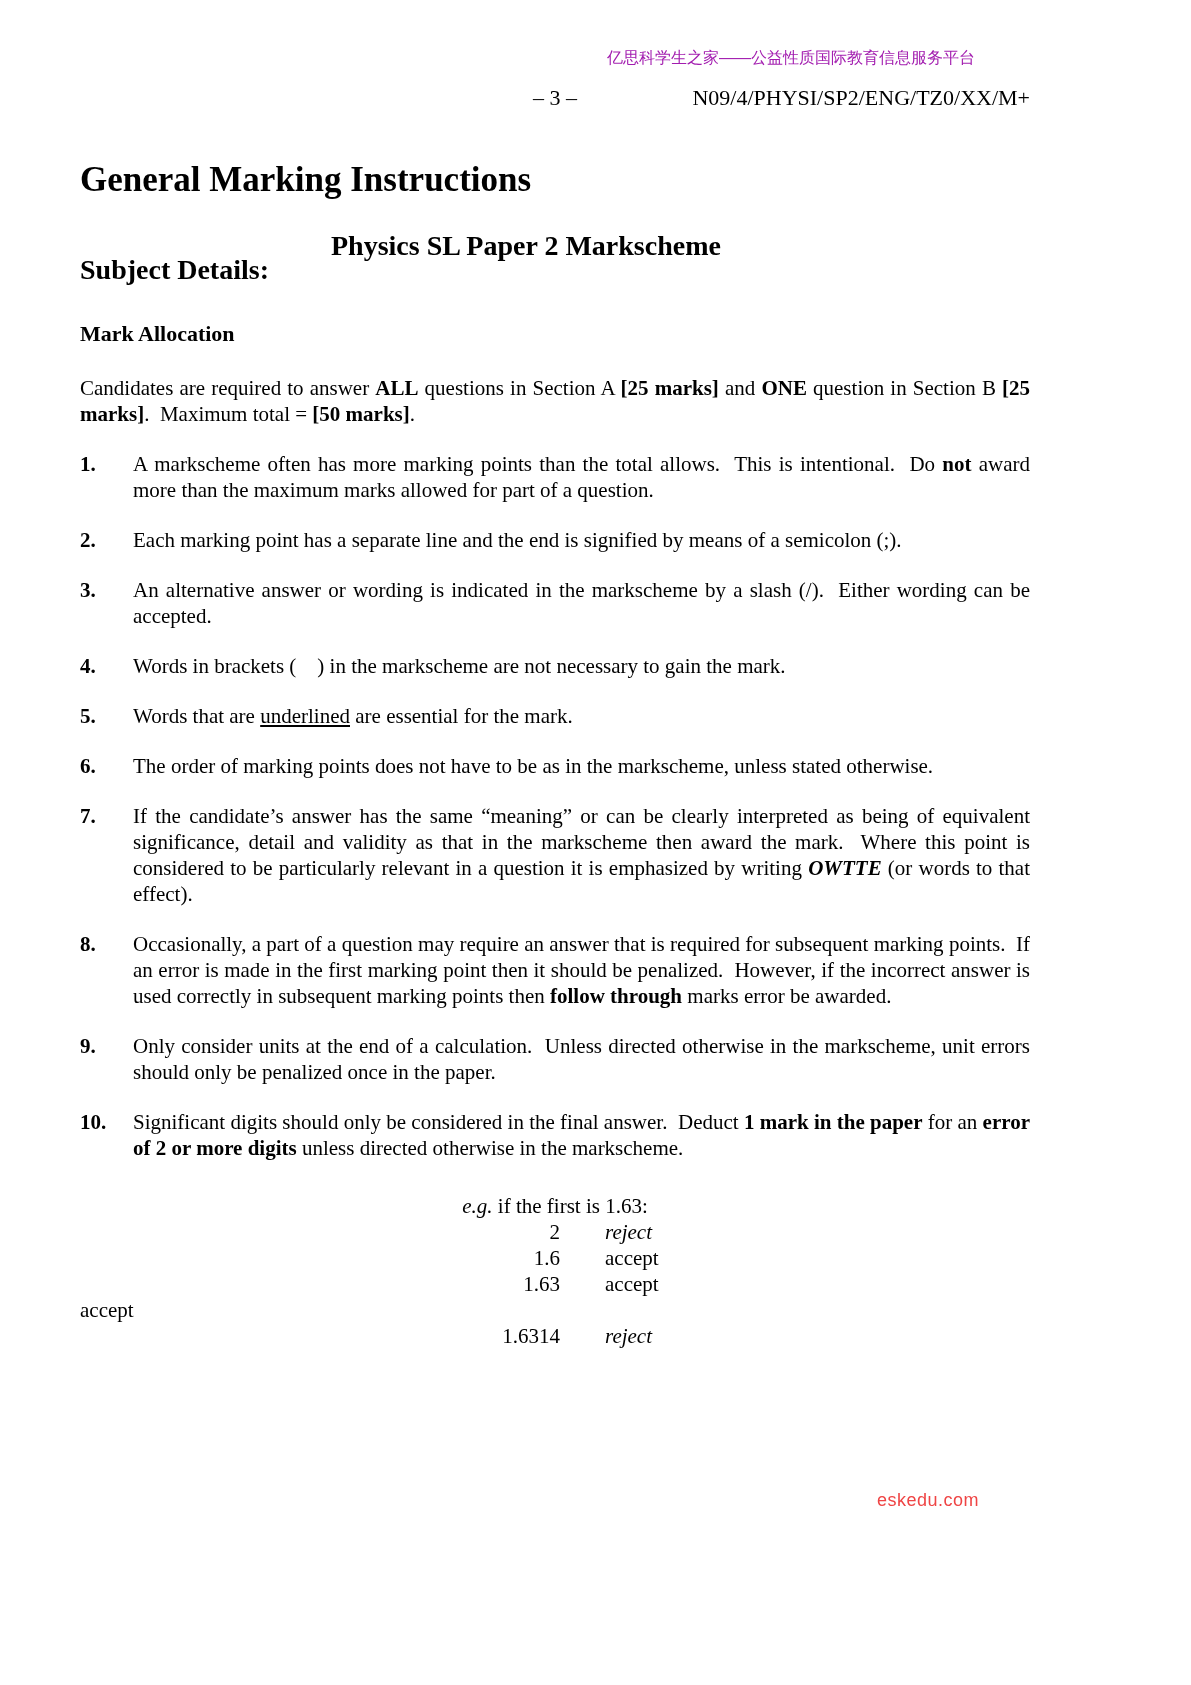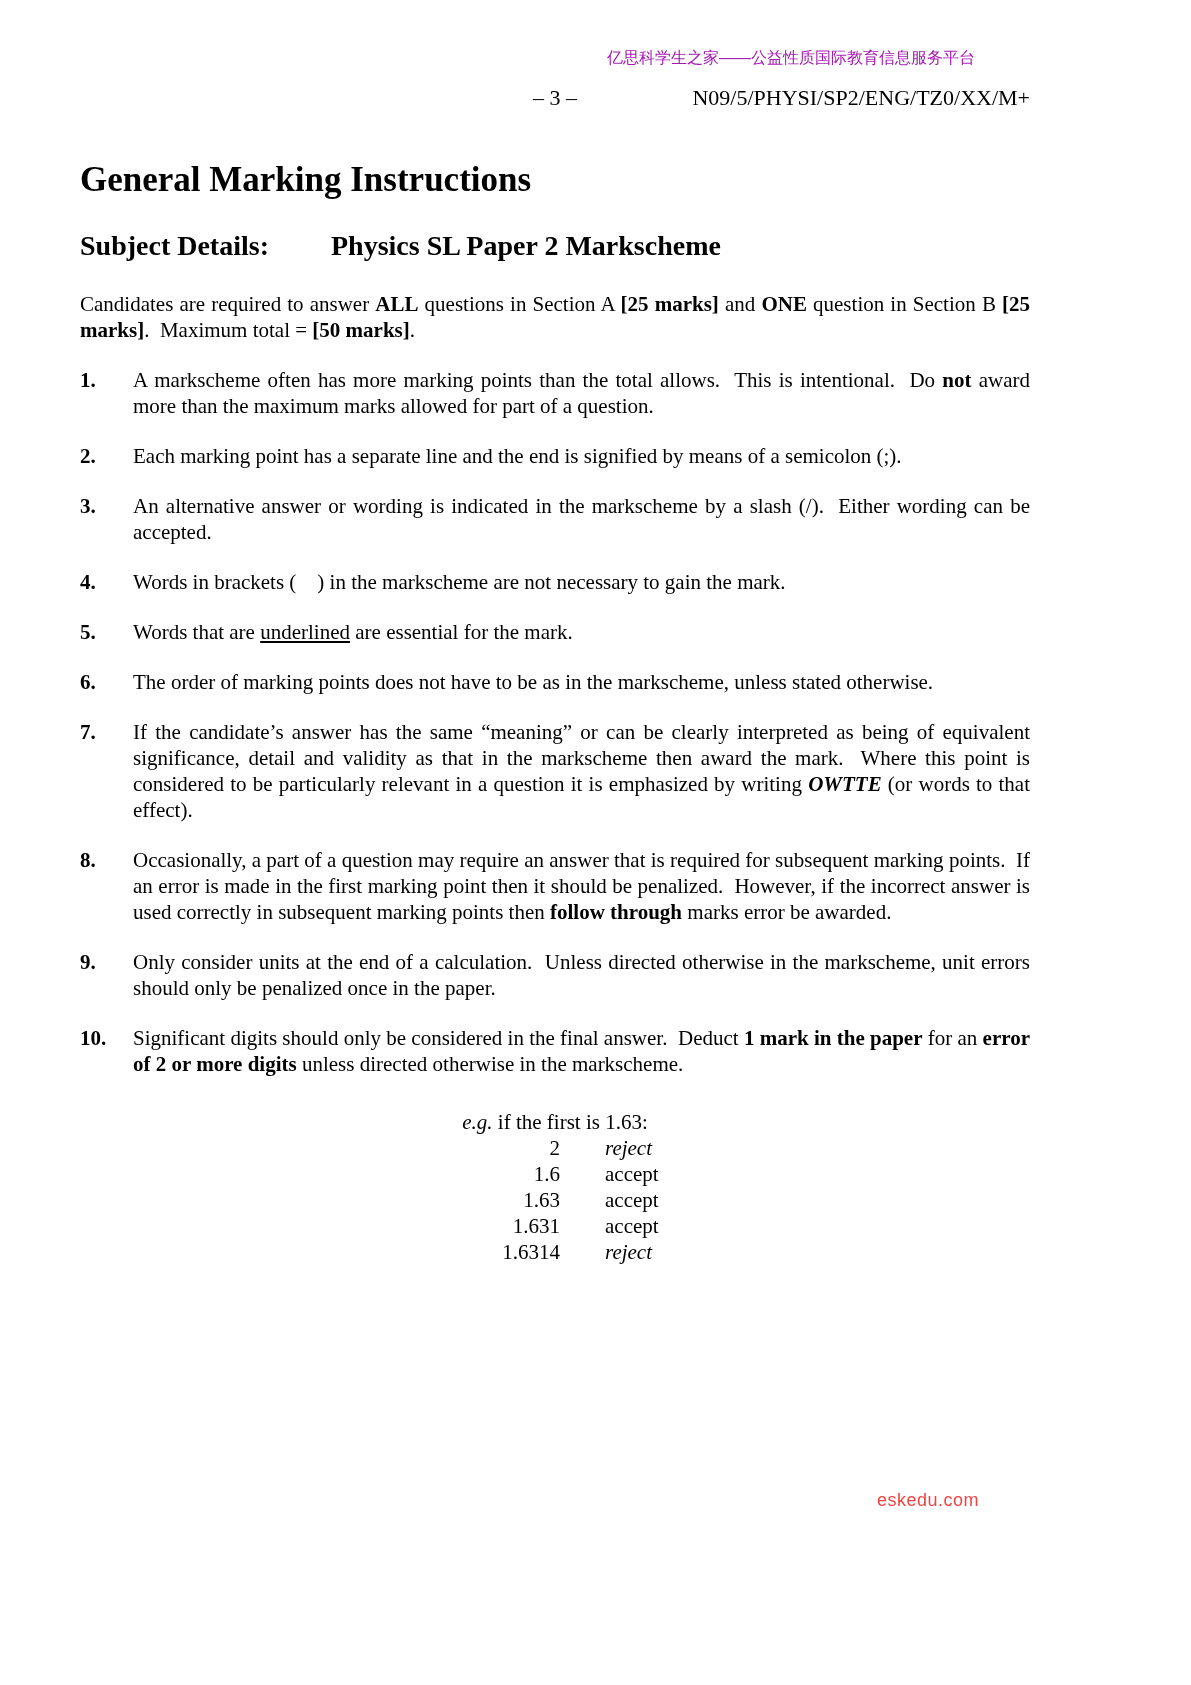--- a/index.html
+++ b/index.html
@@ -50,21 +50,21 @@
     line-height: 34px;
     font-weight: bold;
   }
   .subject-row {
     margin-top: 32px;
     font-size: 28px;
     line-height: 34px;
     font-weight: bold;
     display: flex;
   }
-  .subject-label { margin-right: 62px; }
+  .subject-label { margin-right: 62px; margin-top: 24px; }
   h2.section-heading {
     margin: 34px 0 0 0;
     font-size: 22px;
     line-height: 26px;
     font-weight: bold;
   }
   p.intro {
     margin: 28px 0 0 0;
     text-align: justify;
   }
@@ -102,30 +102,31 @@
 </style>
 </head>
 <body>
 
 <div class="page">
 
   <div class="watermark">亿思科学生之家——公益性质国际教育信息服务平台</div>
 
   <div class="page-header">
     <span class="page-num">– 3 –</span>
-    <span class="paper-code">N09/5/PHYSI/SP2/ENG/TZ0/XX/M+</span>
+    <span class="paper-code">N09/4/PHYSI/SP2/ENG/TZ0/XX/M+</span>
   </div>
 
   <h1 class="title">General Marking Instructions</h1>
 
   <div class="subject-row">
     <span class="subject-label">Subject Details:</span>
     <span class="subject-value">Physics SL Paper 2 Markscheme</span>
   </div>
 
+  <h2 class="section-heading">Mark Allocation</h2>
 
   <p class="intro"><span>Candidates are required to answer </span><span class="b">ALL</span><span> questions in Section A </span><span class="b">[25 marks]</span><span> and </span><span class="b">ONE</span><span> question in Section B </span><span class="b">[25 marks]</span><span>.&nbsp; Maximum total = </span><span class="b">[50 marks]</span><span>.</span></p>
 
   <div class="inst-row">
     <div class="inst-num">1.</div>
     <div class="inst-text"><span>A markscheme often has more marking points than the total allows.&nbsp; This is intentional.&nbsp; Do </span><span class="b">not</span><span> award more than the maximum marks allowed for part of a question.</span></div>
   </div>
 
   <div class="inst-row">
     <div class="inst-num">2.</div>
@@ -180,21 +181,20 @@
     </div>
     <div class="ex-row">
       <span class="ex-val">1.6</span>
       <span class="ex-verdict"><span>accept</span></span>
     </div>
     <div class="ex-row">
       <span class="ex-val">1.63</span>
       <span class="ex-verdict"><span>accept</span></span>
     </div>
     <div class="ex-row">
-      <span class="ex-val">1.631</span>
       <span class="ex-verdict"><span>accept</span></span>
     </div>
     <div class="ex-row">
       <span class="ex-val">1.6314</span>
       <span class="ex-verdict"><span class="i">reject</span></span>
     </div>
   </div>
 
   <div class="footer-logo">eskedu.com</div>
 

